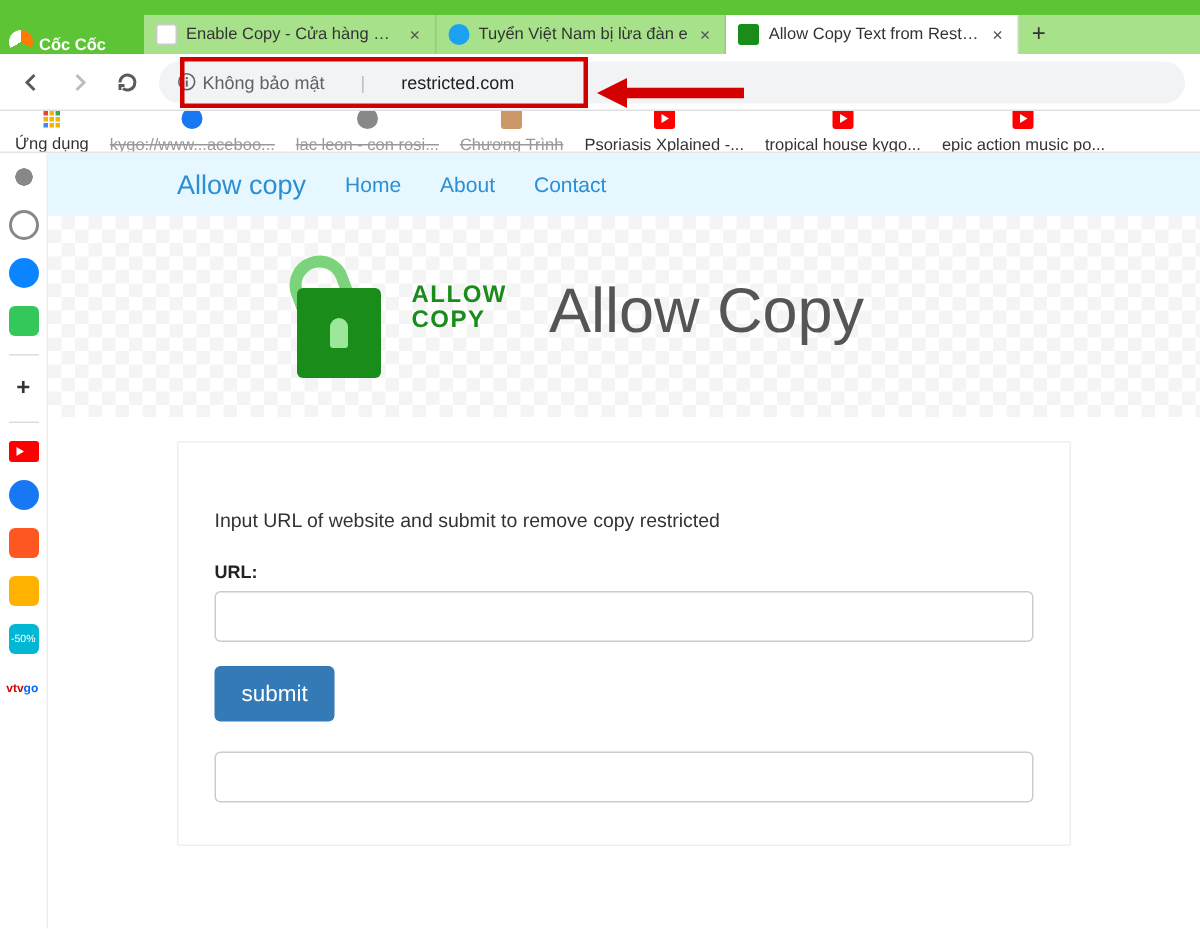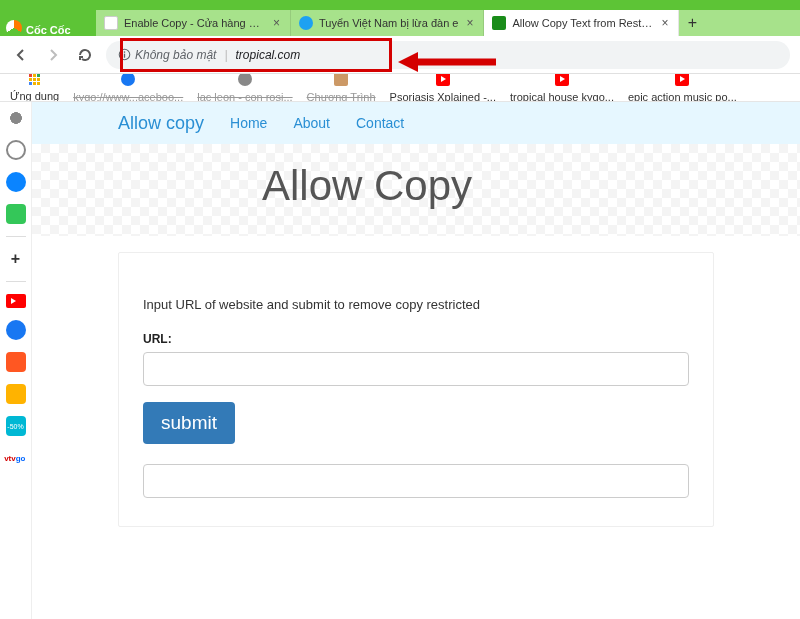--- a/index.html
+++ b/index.html
@@ -16,21 +16,21 @@
     .tab { display:flex; align-items:center; padding:0 8px; gap:6px; border-right:1px solid rgba(0,0,0,.1); font-size:11px; color:#333; max-width:195px; overflow:hidden; white-space:nowrap; cursor:pointer; }
     .tab.active { background:#fff; }
     .tab .fav { width:14px; height:14px; flex:0 0 14px; border-radius:2px; }
     .tab .label { overflow:hidden; text-overflow:ellipsis; }
     .tab .x { font-size:12px; color:#555; padding:0 2px; }
     .newtab { width:26px; display:flex; align-items:center; justify-content:center; font-size:16px; color:#333; cursor:pointer; }
 
     
     .toolbar { height:38px; background:#fff; display:flex; align-items:center; padding:0 10px; gap:10px; border-bottom:1px solid #e0e0e0; }
     .tbtn { width:22px; height:22px; display:flex; align-items:center; justify-content:center; color:#5a5a5a; cursor:pointer; }
-    .omnibox { flex:1; height:28px; background:#f1f3f4; border-radius:14px; display:flex; align-items:center; padding:0 12px; gap:8px; font-size:12px; color:#5f6368;font-style:italic; }
+    .omnibox { flex:1; height:28px; background:#f1f3f4; border-radius:14px; display:flex; align-items:center; padding:0 12px; gap:24px; font-size:12px; color:#5f6368; }
     .omnibox .sec { font-size:12px; display:flex; align-items:center; gap:4px; }
     .omnibox .divider { color:#bbb; }
 
     
     .addr-highlight { position:absolute; top:38px; left:120px; width:272px; height:34px; border:3px solid #d40000; pointer-events:none; }
     .arrow { position:absolute; top:50px; left:398px; pointer-events:none; }
 
     
     .bmbar { height:28px; background:#fff; display:flex; align-items:center; padding:0 10px; gap:14px; font-size:11px; color:#333; border-bottom:1px solid #e5e5e5; overflow:hidden; }
     .bm { display:flex; align-items:center; gap:5px; cursor:pointer; white-space:nowrap;flex-direction:column; }
@@ -60,21 +60,21 @@
     .lock-text { position:absolute; right:-78px; top:26px; color:#1a8c1a; font-weight:bold; font-size:16px; line-height:17px; text-align:left; letter-spacing:1px; }
     .hero-title { font-size:42px; color:#555; font-weight:400; }
     .hero-sub { font-size:15px; color:#cfeaf7; margin-top:8px; }
 
     
     .card { margin:16px 86px 0 86px; background:#fff; border:1px solid #eee; border-radius:2px; padding:22px 24px 28px 24px; }
     .card h2 { font-size:26px; font-weight:400; color:#222; }
     .instr { font-size:13px; color:#333; margin-top:22px; }
     .lbl { font-size:12px; font-weight:bold; color:#222; margin-top:20px; }
     .url-input { width:100%; height:34px; border:1px solid #ccc; border-radius:4px; margin-top:6px; padding:0 10px; font-size:13px; }
-    .submit { margin-top:16px; background:#337ab7; color:#fff; border:none; border-radius:4px; padding:10px 18px; font-size:19px; cursor:pointer; }
+    .submit { margin-top:16px; background:#337ab7; color:#fff; border:none; border-radius:4px; padding:10px 18px; font-size:15px; cursor:pointer; }
     .result-box { width:100%; height:34px; border:1px solid #ccc; border-radius:4px; margin-top:20px; }
 
     .yt-ico { background:#f00; position:relative; border-radius:2px; }
     .yt-ico:after { content:""; position:absolute; left:5px; top:4px; border-left:5px solid #fff; border-top:3px solid transparent; border-bottom:3px solid transparent; }
   </style>
 </head>
 <body>
 
 <div class="titlebar"></div>
 
@@ -121,21 +121,21 @@
   <div class="omnibox">
     <span class="sec">
       <svg width="13" height="13" viewBox="0 0 16 16">
           <circle cx="8" cy="8" r="6.5" stroke="#5f6368" stroke-width="1.3" fill="none"></circle>
           <circle cx="8" cy="5" r="1" fill="#5f6368"></circle>
           <rect x="7.2" y="7" width="1.6" height="5" fill="#5f6368"></rect>
         </svg>
       <span>Không bảo mật</span>
     </span>
     <span class="divider">|</span>
-    <span style="color:#202124">tropical.com</span>
+    <span style="color:#202124">restricted.com</span>
   </div>
 </div>
 
 <div class="addr-highlight"></div>
 <svg class="arrow" width="100" height="26">
   <line x1="98" y1="12" x2="16" y2="12" stroke="#d40000" stroke-width="7"></line>
   <polygon points="0,12 20,2 20,22" fill="#d40000"></polygon>
 </svg>
 
 <div class="bmbar">
@@ -198,20 +198,26 @@
 
 <div class="page">
   <div class="sitenav">
     <a class="brandlink">Allow copy</a>
     <a>Home</a>
     <a>About</a>
     <a>Contact</a>
   </div>
 
   <div class="hero">
+    <div class="lock">
+      <div class="sh"></div>
+      <div class="body"></div>
+      <div class="keyhole"></div>
+      <div class="lock-text"><span>ALLOW</span><br><span>COPY</span></div>
+    </div>
     <div style="margin-left:70px">
       <div class="hero-title">Allow Copy</div>
     </div>
   </div>
 
   <div class="card">
     <div class="instr">Input URL of website and submit to remove copy restricted</div>
     <div class="lbl">URL:</div>
     <input class="url-input" value="" style="">
     <button class="submit">submit</button>

